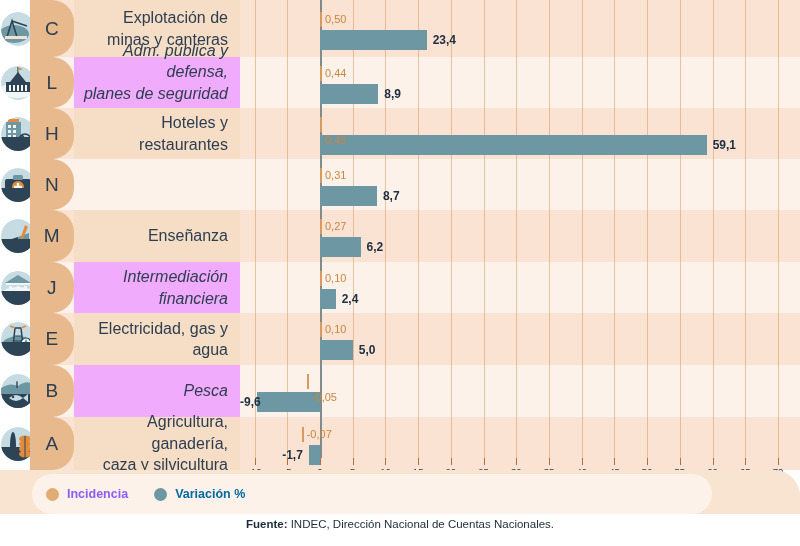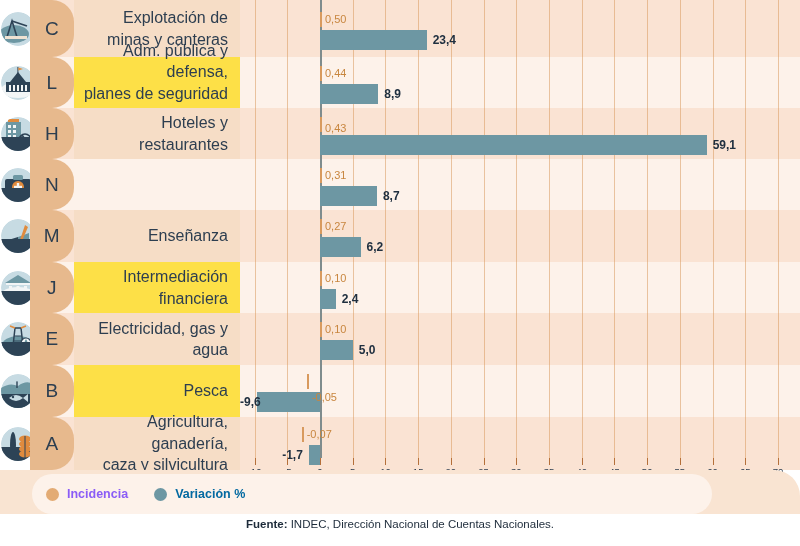--- a/index.html
+++ b/index.html
@@ -38,21 +38,21 @@
     font-size:19px; color:#2c3e50; font-weight:400; letter-spacing:.5px;
   }
 
   
   .label-cell {
     position:absolute; left:74px; top:0; width:166px; height:100%;
     background:#f6ddc6;
     display:flex; align-items:center; justify-content:flex-end;
     padding-right:12px;
   }
-  .row.bg-light .label-cell { background:#fde047; }
+  .row.bg-light .label-cell { background:#f0abfc;font-style:italic; }
   .label-cell .txt {
     text-align:right; font-size:16px; color:#2d3e50; line-height:1.34;
   }
 
   
   .grid-area { position:absolute; left:240px; top:0; width:560px; height:470px; }
   .gridline { position:absolute; top:0; width:1px; height:458px; background:#d89a5e; opacity:.55; }
   .zeroline { position:absolute; top:0; width:2px; height:458px; background:#7f8c8d; }
 
   
@@ -351,21 +351,21 @@
           <div class="bar-value" style="top: 29.5px; left: 192.649px;">23,4</div>
           <div class="inc-tick" style="left: 80px; top: 11.5px; background: rgb(216, 154, 94);"></div>
           <div class="inc-value" style="top: 11.5px; left: 85px;">0,50</div>
           <div class="bar" style="left: 80px; top: 83.5px; width: 58.2314px; background: rgb(109, 151, 163);"></div>
           <div class="bar-value" style="top: 83.5px; left: 144.231px;">8,9</div>
           <div class="inc-tick" style="left: 80px; top: 65.5px; background: rgb(216, 154, 94);"></div>
           <div class="inc-value" style="top: 65.5px; left: 85px;">0,44</div>
           <div class="bar" style="left: 80px; top: 134.5px; width: 386.683px; background: rgb(109, 151, 163);"></div>
           <div class="bar-value" style="top: 134.5px; left: 472.683px;">59,1</div>
           <div class="inc-tick" style="left: 80px; top: 116.5px; background: rgb(216, 154, 94);"></div>
-          <div class="inc-value" style="top: 121px; left: 85px;">0,43</div>
+          <div class="inc-value" style="top: 133px; left: 85px;">0,43</div>
           <div class="bar" style="left: 80px; top: 185.5px; width: 56.9229px; background: rgb(109, 151, 163);"></div>
           <div class="bar-value" style="top: 185.5px; left: 142.923px;">8,7</div>
           <div class="inc-tick" style="left: 80px; top: 167.5px; background: rgb(216, 154, 94);"></div>
           <div class="inc-value" style="top: 167.5px; left: 85px;">0,31</div>
           <div class="bar" style="left: 80px; top: 237px; width: 40.5657px; background: rgb(109, 151, 163);"></div>
           <div class="bar-value" style="top: 237px; left: 126.566px;">6,2</div>
           <div class="inc-tick" style="left: 80px; top: 219px; background: rgb(216, 154, 94);"></div>
           <div class="inc-value" style="top: 219px; left: 85px;">0,27</div>
           <div class="bar" style="left: 80px; top: 288.5px; width: 15.7029px; background: rgb(109, 151, 163);"></div>
           <div class="bar-value" style="top: 288.5px; left: 101.703px;">2,4</div>

